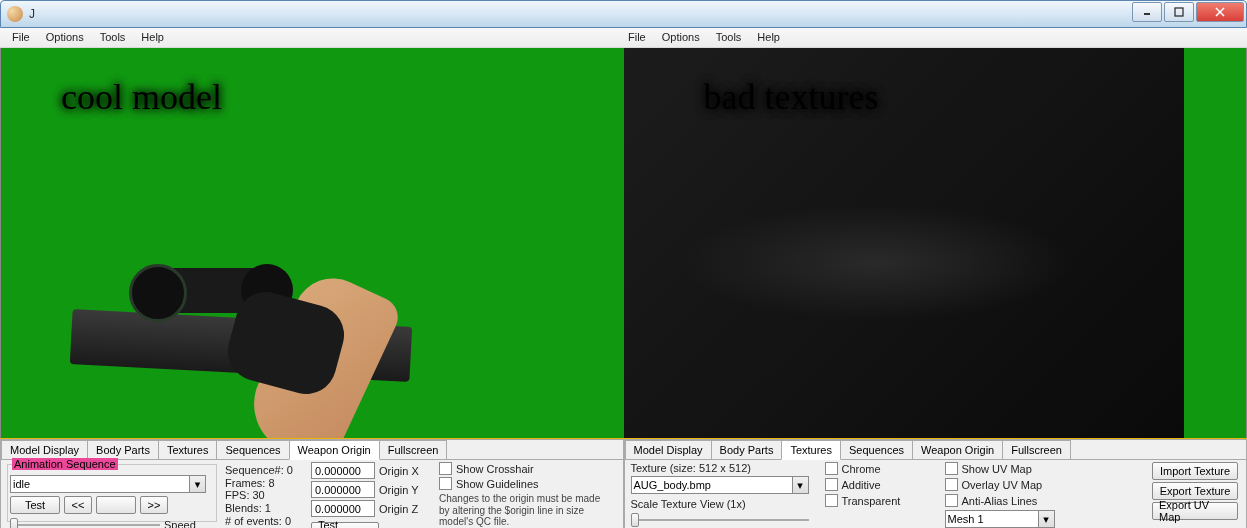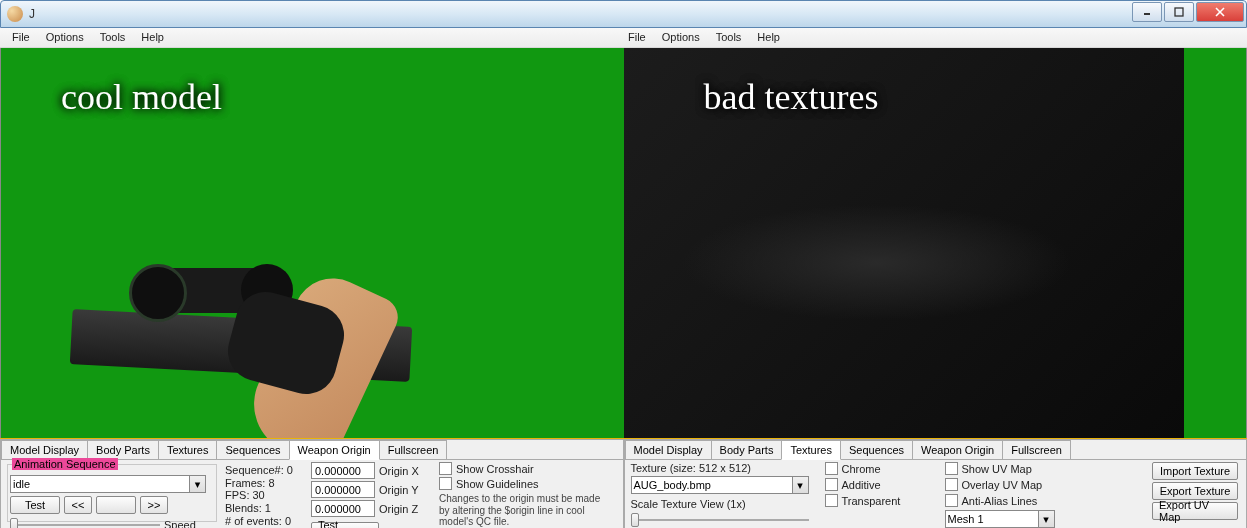--- a/index.html
+++ b/index.html
@@ -56,21 +56,21 @@
 }
 .view-left, .view-right {
   flex: 1;
   position: relative;
   overflow: hidden;
 }
 .view-left { background: #119811; }
 .overlay-text {
   position: absolute; top: 28px;
   font-family: "Comic Sans MS", cursive;
-  font-size: 36px; color: #ffffff;
+  font-size: 36px; color: #000000;
   text-shadow: 0 0 10px #000, 0 0 10px #000;
   font-weight: normal;
 }
 .view-left .overlay-text { left: 60px; }
 .view-right .overlay-text { left: 80px; }
 
 
 .gun-model {
   position: absolute; bottom: -30px; left: 40px; width: 400px; height: 250px;
 }
@@ -287,21 +287,21 @@
 
       <div style="position:absolute;top:2px;left:438px;width:170px;">
         <div class="checkbox" style="margin-bottom:2px;">
           <span class="box"></span>
             <span class="label">Show Crosshair</span>
         </div>
         <div class="checkbox" style="margin-bottom:3px;">
           <span class="box"></span>
             <span class="label">Show Guidelines</span>
         </div>
-        <div class="hint">Changes to the origin must be made by altering the $origin line in cool model's QC file.</div>
+        <div class="hint">Changes to the origin must be made by altering the $origin line in size model's QC file.</div>
       </div>
 
     </div>
   </div>
 
   <div class="panel-right">
     <div class="tabstrip">
       <div class="tab">Model Display</div>
       <div class="tab">Body Parts</div>
       <div class="tab active">Textures</div>

